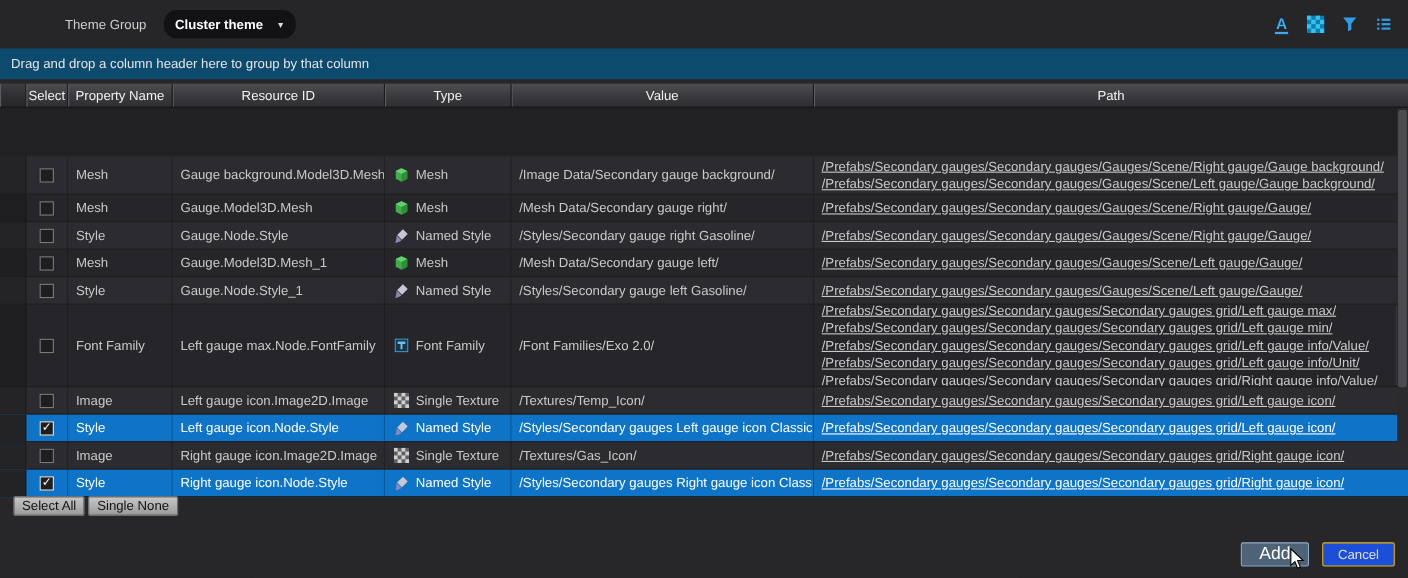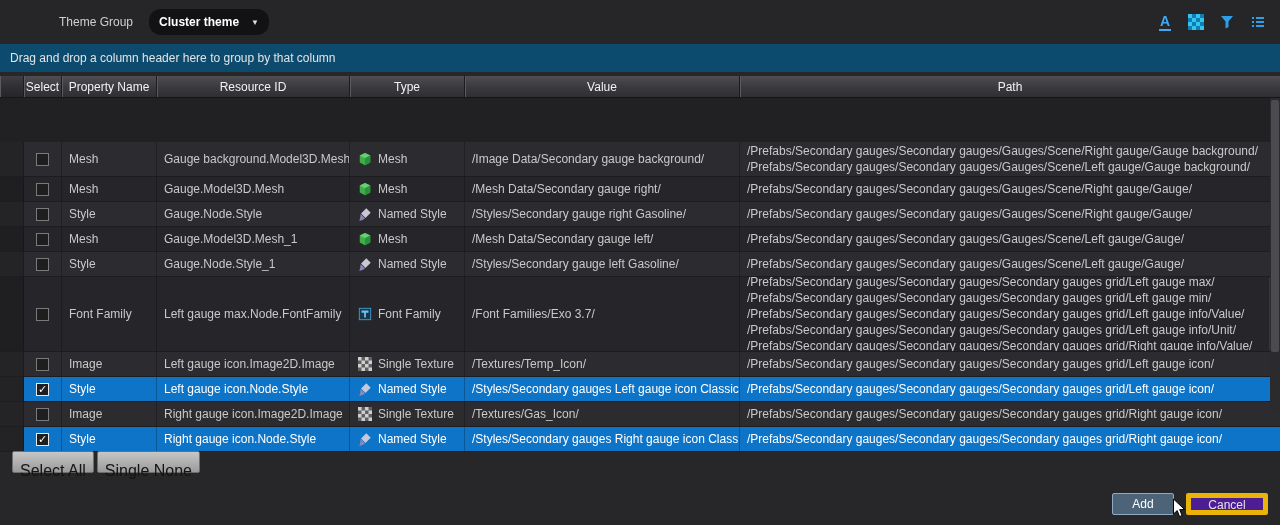--- a/index.html
+++ b/index.html
@@ -43,21 +43,21 @@
     overflow: hidden; white-space: nowrap; border-right: 1px solid rgba(0,0,0,0.25);
   }
   .c-gutter { width: 24px; padding: 0; background: rgba(0,0,0,0.18); }
   .tr.selected .c-gutter { background: #232325; }
   .c-select { width: 38px; justify-content: center; padding: 0; }
   .c-prop   { width: 95px; }
   .c-res    { width: 193px; }
   .c-type   { width: 115px; gap: 6px; }
   .c-value  { width: 275px; }
   .c-path   { flex: 1; position: relative; flex-direction: column; align-items: flex-start; justify-content: center; border-right: none; }
-  .pathline { line-height: 16px; white-space: nowrap; }
+  .pathline { line-height: 16px; white-space: nowrap; text-decoration: underline; }
   .checkbox {
     width: 13px; height: 13px; background: #1e1e1e; border: 1px solid #7a7a7a;
     display: flex; align-items: center; justify-content: center;
     font-size: 11px; line-height: 11px; color: #ffffff; cursor: pointer;
   }
   .checkbox.checked { border-color: #e8e8e8; }
   .ticon { width: 15px; height: 15px; display: inline-flex; align-items: center; justify-content: center; flex: 0 0 auto; }
   
   .cell-scrollbar {
     position: absolute; right: 0; top: 1px; bottom: 1px; width: 11px;
@@ -66,29 +66,29 @@
   .csb-arrow { font-size: 6px; color: #b5b5b5; line-height: 9px; }
   .csb-thumb { flex: 0 0 28px; width: 7px; margin: 1px 0; background: #5b5b61; border-radius: 2px; }
   .csb-track { flex: 1; }
   
   .vscroll { position: absolute; right: 0; top: 98px; width: 10px; height: 314px; background: #2b2b2d; }
   .vthumb  { position: absolute; left: 1px; right: 1px; top: 2px; height: 252px; background: #4c4c50; border-radius: 2px; cursor: pointer; }
   
   .footer-left { position: absolute; left: 12px; top: 451px; display: flex; gap: 3px; }
   .btn-gray {
     background: linear-gradient(#c6c6c6, #9b9b9b); border: 1px solid #6e6e6e; color: #141414;
-    height: 18px; padding: 10px 7px; font-size: 16px; border-radius: 2px; cursor: pointer; font-family: inherit;
+    height: 18px; padding: 0 7px; font-size: 12px; border-radius: 2px; cursor: pointer; font-family: inherit;
   }
   .footer-right { position: absolute; right: 12px; top: 493px; display: flex; gap: 12px; }
   .btn-add {
     width: 62px; height: 22px; background: #4c6378; border: 1px solid #8da9c4; color: #ffffff;
-    font-size: 12px; border-radius: 2px; cursor: pointer; font-family: inherit;
+    font-size: 16px; border-radius: 2px; cursor: pointer; font-family: inherit;
   }
   .btn-cancel {
-    width: 82px; height: 22px; background: #4c1d95; border: 5px solid #eab308; color: #e2e2e2;
+    width: 66px; height: 22px; background: #1d4ed8; border: 1px solid #eab308; color: #e2e2e2;
     font-size: 12px; border-radius: 2px; cursor: pointer; font-family: inherit;
   }
   .cursor { position: absolute; left: 1172px; top: 498px; pointer-events: none; z-index: 50; }
 </style>
 </head>
 <body>
 
 <div>
 
   <div class="topbar">
@@ -267,21 +267,21 @@
           <div class="td c-res">Left gauge max.Node.FontFamily</div>
           <div class="td c-type">
             <span class="ticon">
               <svg width="14" height="14" viewBox="0 0 16 16">
                 <rect x="1.5" y="1.5" width="13" height="13" fill="#17364a" stroke="#3f9fd8"></rect>
                 <path d="M4 4h8v2.5H9V12H7V6.5H4z" fill="#6fc2ee"></path>
               </svg>
             </span>
             <span>Font Family</span>
           </div>
-          <div class="td c-value">/Font Families/Exo 3.7/</div>
+          <div class="td c-value">/Font Families/Exo 2.0/</div>
           <div class="td c-path">
             <div class="pathline">/Prefabs/Secondary gauges/Secondary gauges/Secondary gauges grid/Left gauge max/</div>
             <div class="pathline">/Prefabs/Secondary gauges/Secondary gauges/Secondary gauges grid/Left gauge min/</div>
             <div class="pathline">/Prefabs/Secondary gauges/Secondary gauges/Secondary gauges grid/Left gauge info/Value/</div>
             <div class="pathline">/Prefabs/Secondary gauges/Secondary gauges/Secondary gauges grid/Left gauge info/Unit/</div>
             <div class="pathline">/Prefabs/Secondary gauges/Secondary gauges/Secondary gauges grid/Right gauge info/Value/</div>
             <span class="cell-scrollbar">
               <span class="csb-arrow">▲</span>
               <span class="csb-thumb"></span>
               <span class="csb-track"></span>

